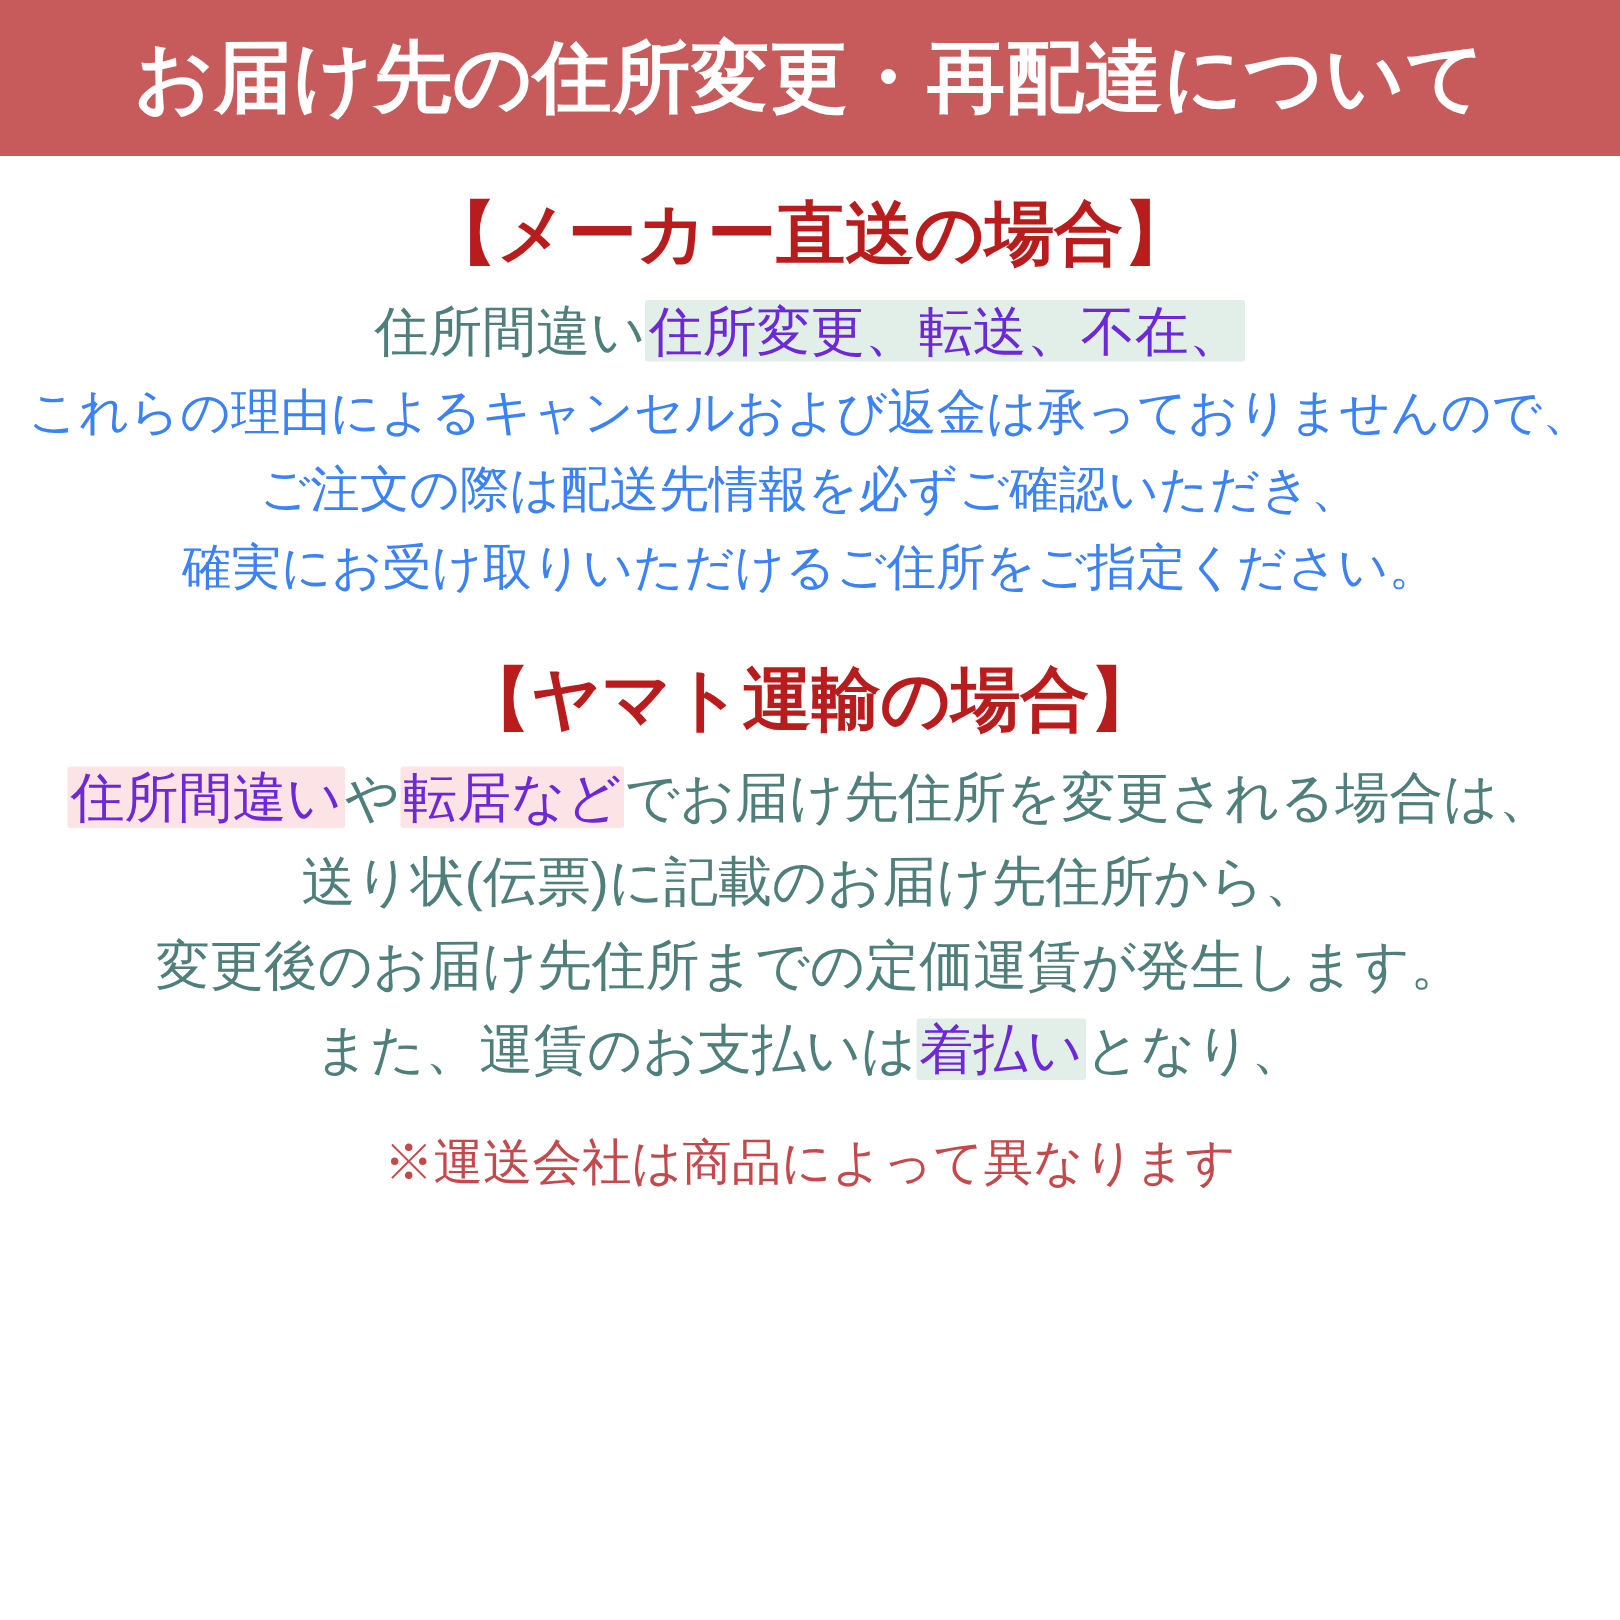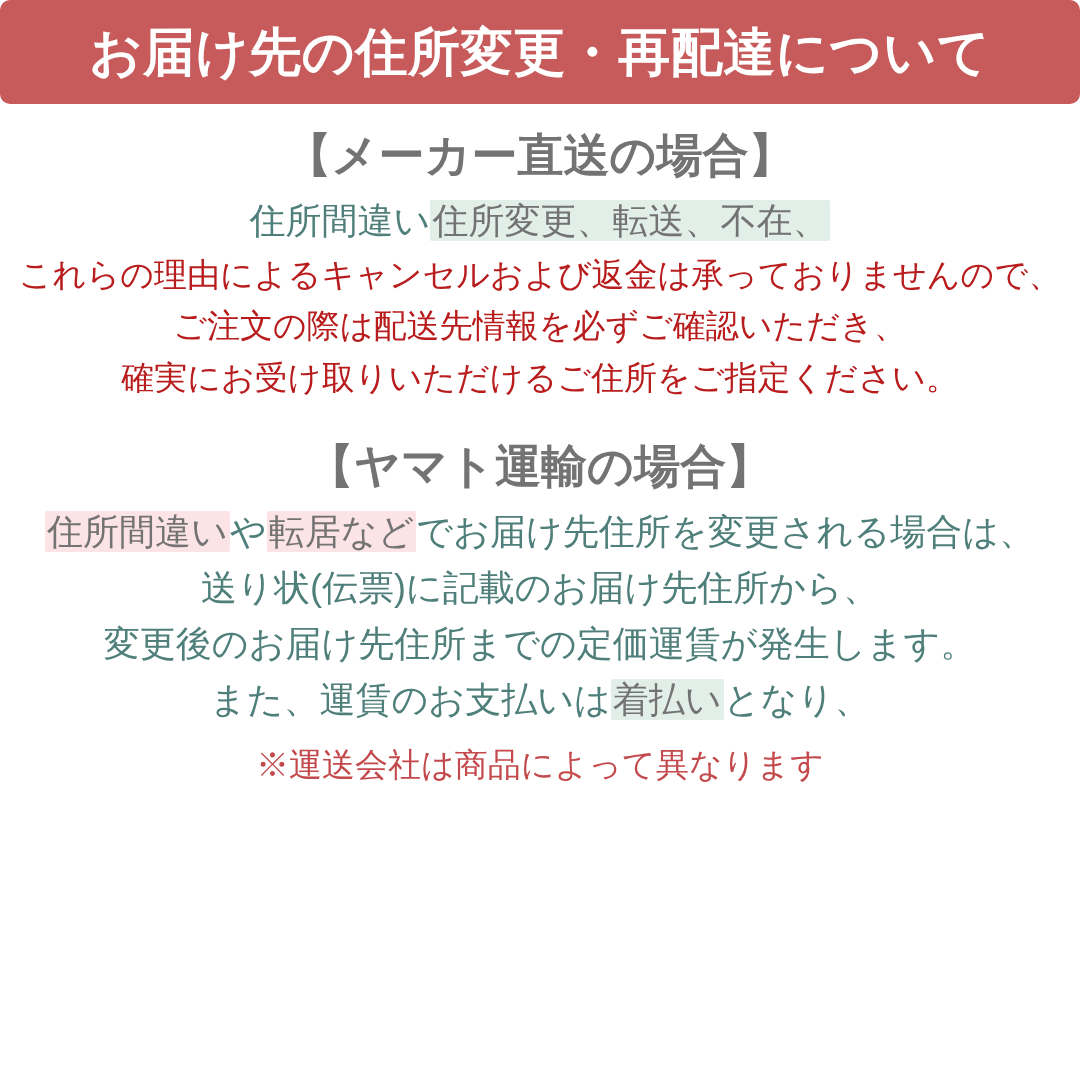--- a/index.html
+++ b/index.html
@@ -23,80 +23,79 @@
   }
   
   .banner {
     background: #c75a5a;
     color: #ffffff;
     height: 104px;
     display: flex;
     align-items: center;
     justify-content: center;
     flex: 0 0 auto;
-    border-radius: 10px;
   }
   .banner-title {
     font-size: 52px;
     font-weight: bold;
     letter-spacing: 0.01em;
     line-height: 1;
     white-space: nowrap;
   }
   
   .content {
     flex: 1 1 auto;
     display: flex;
     flex-direction: column;
     align-items: center;
     padding: 8px 0 0 0;
   }
   .section-heading {
-    color: #737373;
+    color: #b91c1c;
     font-size: 46px;
     font-weight: bold;
     text-align: right;
     line-height: 1.28;
     margin: 14px 0 8px 0;
     white-space: nowrap;
   }
   .section-heading.second {
     margin-top: 34px;
   }
   .line {
     color: #4f7f7a;
     font-size: 36px;
     text-align: center;
     line-height: 1.5;
     white-space: nowrap;
     margin: 1px 0;
   }
   .line.gray {
-    color: #b91c1c;
+    color: #3b82f6;
   }
   .line.small {
     font-size: 33px;
   }
   .line.note {
     color: #c4494c;
     font-size: 33px;
-    margin-top: 12px;
+    margin-top: 22px;
   }
   .hl-pink {
     background: #fbe3e6;
     padding: 0 2px;
     border-radius: 2px;
   }
   .hl-green {
     background: #e2eee8;
     padding: 0 2px;
     border-radius: 2px;
   }
   .teal-strong {
-    color: #737373;
+    color: #6d28d9;
   }
 </style>
 </head>
 <body>
 
 <div class="page">
 
   <div class="banner">
     <div class="banner-title">お届け先の住所変更・再配達について</div>
   </div>

